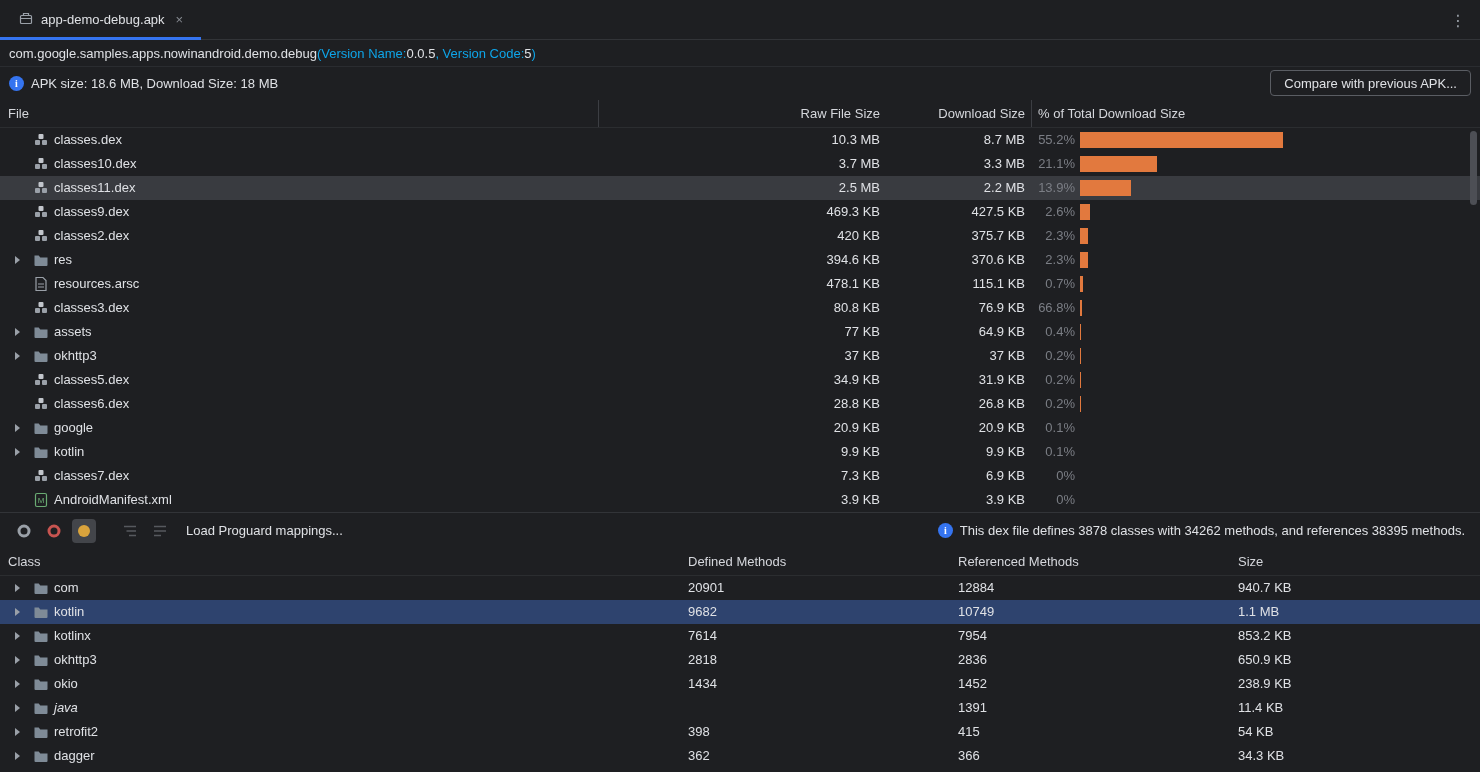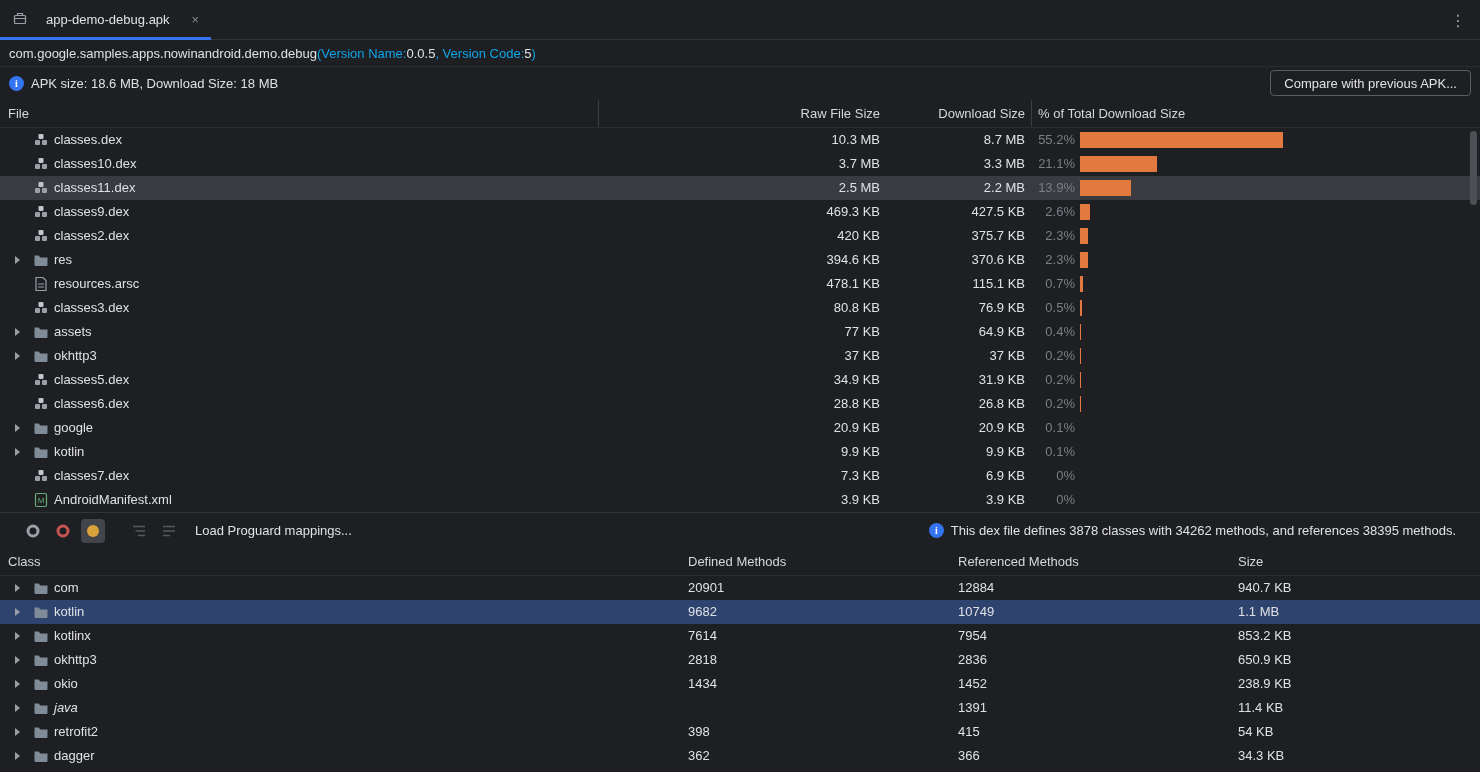--- a/index.html
+++ b/index.html
@@ -13,21 +13,21 @@
   body{
     width:1480px;height:772px;position:relative;overflow:hidden;
     color:#dfe1e5;font-family:"Liberation Sans","DejaVu Sans",sans-serif;font-size:13px;
   }
   .dim{color:#0ea5e9}
   .bold{font-weight:normal}
   .italic{font-style:italic}
 
   
   .tabbar{position:absolute;top:0;left:0;right:0;height:40px;border-bottom:1px solid #323438;display:flex;align-items:center}
-  .tab{height:40px;display:flex;align-items:center;gap:18px;padding:0 12px;position:relative;cursor:pointer}
+  .tab{height:40px;display:flex;align-items:center;gap:7px;padding:0 18px;position:relative;cursor:pointer}
   .tab .underline{position:absolute;left:0;right:0;bottom:0;height:3px;background:var(--accent)}
   .tab-close{color:#868a91;font-size:13px;margin-left:4px}
   .kebab{position:absolute;right:14px;top:0;height:40px;display:flex;align-items:center;color:#9aa0a8;font-size:16px;cursor:pointer}
 
   
   .pkgline{position:absolute;top:41px;left:0;right:0;height:26px;display:flex;align-items:center;padding:0 9px;border-bottom:1px solid #2a2c30}
   .apkline{position:absolute;top:67px;left:0;right:0;height:32px;display:flex;align-items:center;padding:0 9px;gap:7px}
   .info-icon{width:15px;height:15px;border-radius:50%;background:#3574f0;color:#fff;display:inline-flex;align-items:center;justify-content:center;font-size:10px;font-weight:bold;font-family:"Liberation Serif",serif;flex:0 0 auto}
   .compare-btn{margin-left:auto;height:26px;padding:0 13px;border:1px solid #5a5d63;border-radius:4px;background:transparent;color:#dfe1e5;font:inherit;cursor:pointer}
 
@@ -45,21 +45,21 @@
   .chev{position:absolute;left:15px;top:8px;width:0;height:0;border-left:5px solid #9aa0a8;border-top:4px solid transparent;border-bottom:4px solid transparent}
   .ricon{position:absolute;left:33px;top:4px;width:16px;height:16px}
   .rname{position:absolute;left:54px;top:0;line-height:24px;white-space:nowrap}
   .c-raw{position:absolute;left:680px;width:200px;text-align:right;line-height:24px}
   .c-dl{position:absolute;left:845px;width:180px;text-align:right;line-height:24px}
   .c-pct{position:absolute;left:985px;width:90px;text-align:right;line-height:24px;color:#7b7e85}
   .c-bar{position:absolute;left:1080px;top:4px;height:16px;background:var(--bar)}
   .vscroll{position:absolute;right:3px;top:131px;width:7px;height:74px;background:#4d4f55;border-radius:4px}
 
   
-  .toolbar{position:absolute;top:512px;left:0;right:0;height:36px;border-top:1px solid #323438;display:flex;align-items:center;padding:0 21px;gap:6px}
+  .toolbar{position:absolute;top:512px;left:0;right:0;height:36px;border-top:1px solid #323438;display:flex;align-items:center;padding:0 12px;gap:6px}
   .tbi{width:24px;height:24px;display:inline-flex;align-items:center;justify-content:center;border-radius:4px;cursor:pointer;flex:0 0 auto}
   .tbi.toggled{background:#43454a}
   .tbi.dim-ic{opacity:.45}
   .tb-gap{width:10px;flex:0 0 auto}
   .load-mappings{margin-left:8px;cursor:pointer;white-space:nowrap}
   .dexinfo{margin-left:auto;display:flex;align-items:center;gap:7px;padding-right:3px;white-space:nowrap}
 
   
   .cheader{position:absolute;top:548px;left:0;right:0;height:28px;border-bottom:1px solid #2b2d30}
   .cheader .hlabel{position:absolute;line-height:28px;color:#d5d7dc}
@@ -201,21 +201,21 @@
     </div>
     <div class="frow" style="top:168px">
       <span class="ricon"><svg width="16" height="16" viewBox="0 0 16 16">
           <rect x="2" y="8" width="5" height="5" rx="1" fill="#9aa0a8"></rect>
           <rect x="9" y="8" width="5" height="5" rx="1" fill="#9aa0a8"></rect>
           <rect x="5.5" y="2" width="5" height="5" rx="1" fill="#c2c6cc"></rect>
         </svg></span>
       <span class="rname">classes3.dex</span>
       <span class="c-raw">80.8 KB</span>
       <span class="c-dl">76.9 KB</span>
-      <span class="c-pct">0.5%</span>
+      <span class="c-pct">66.8%</span>
       <span class="c-bar" style="width:1.835px"></span>
     </div>
     <div class="frow" style="top:192px">
       <span class="chev"></span>
       <span class="ricon"><svg width="16" height="16" viewBox="0 0 16 16">
           <path d="M1.5 3.5h4.2l1.6 2h7.2v7.5a1 1 0 0 1-1 1h-11a1 1 0 0 1-1-1v-9.5z" fill="#7f8b97"></path>
         </svg></span>
       <span class="rname">assets</span>
       <span class="c-raw">77 KB</span>
       <span class="c-dl">64.9 KB</span>

